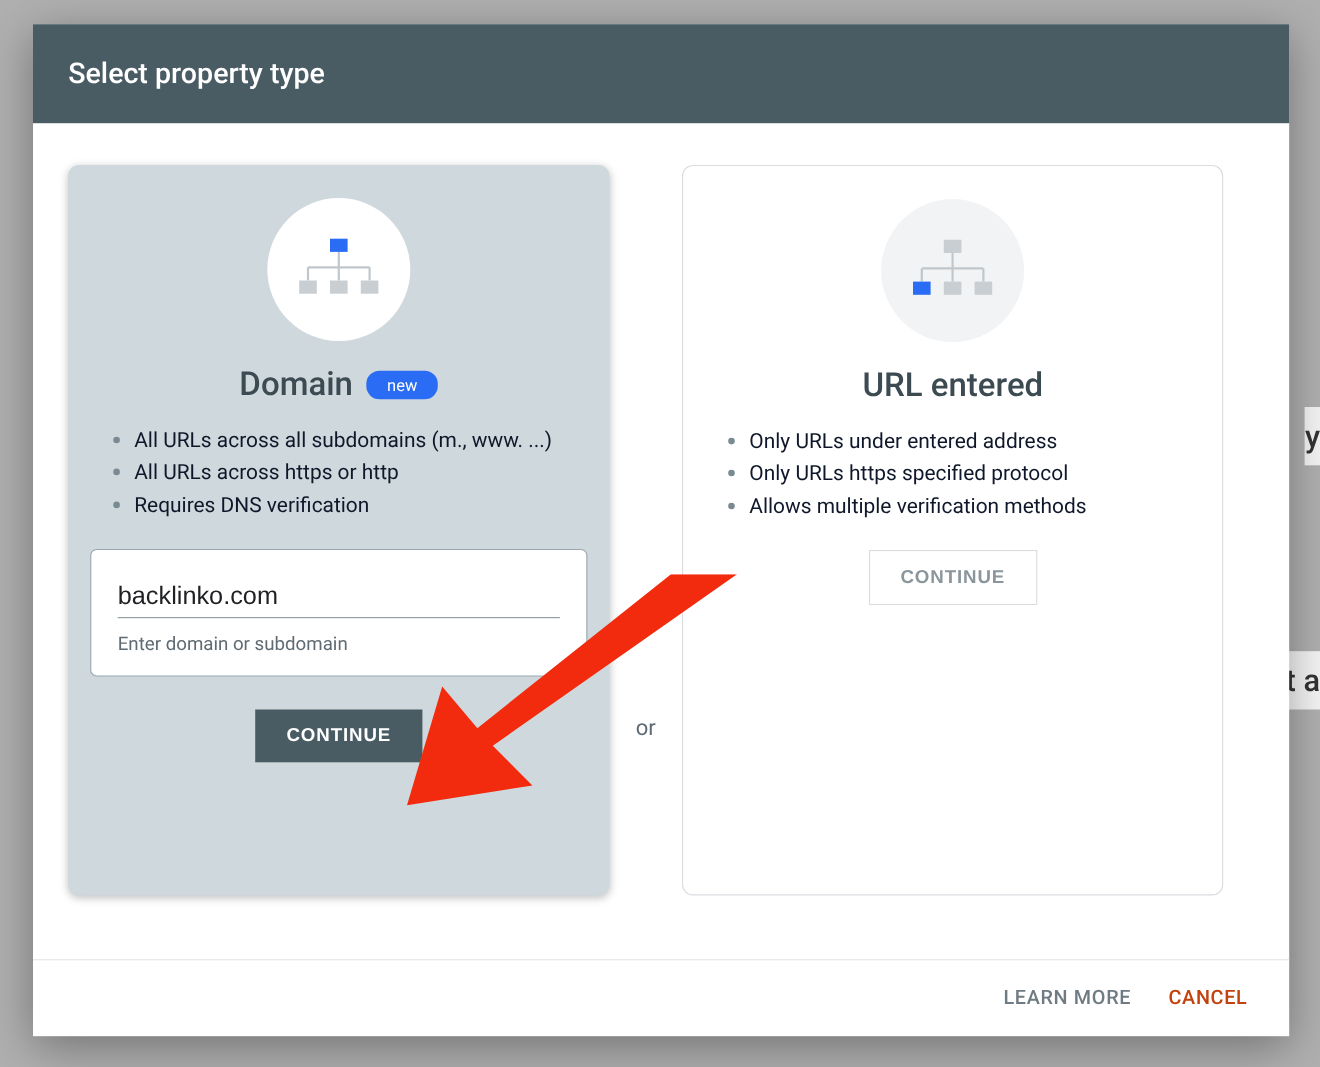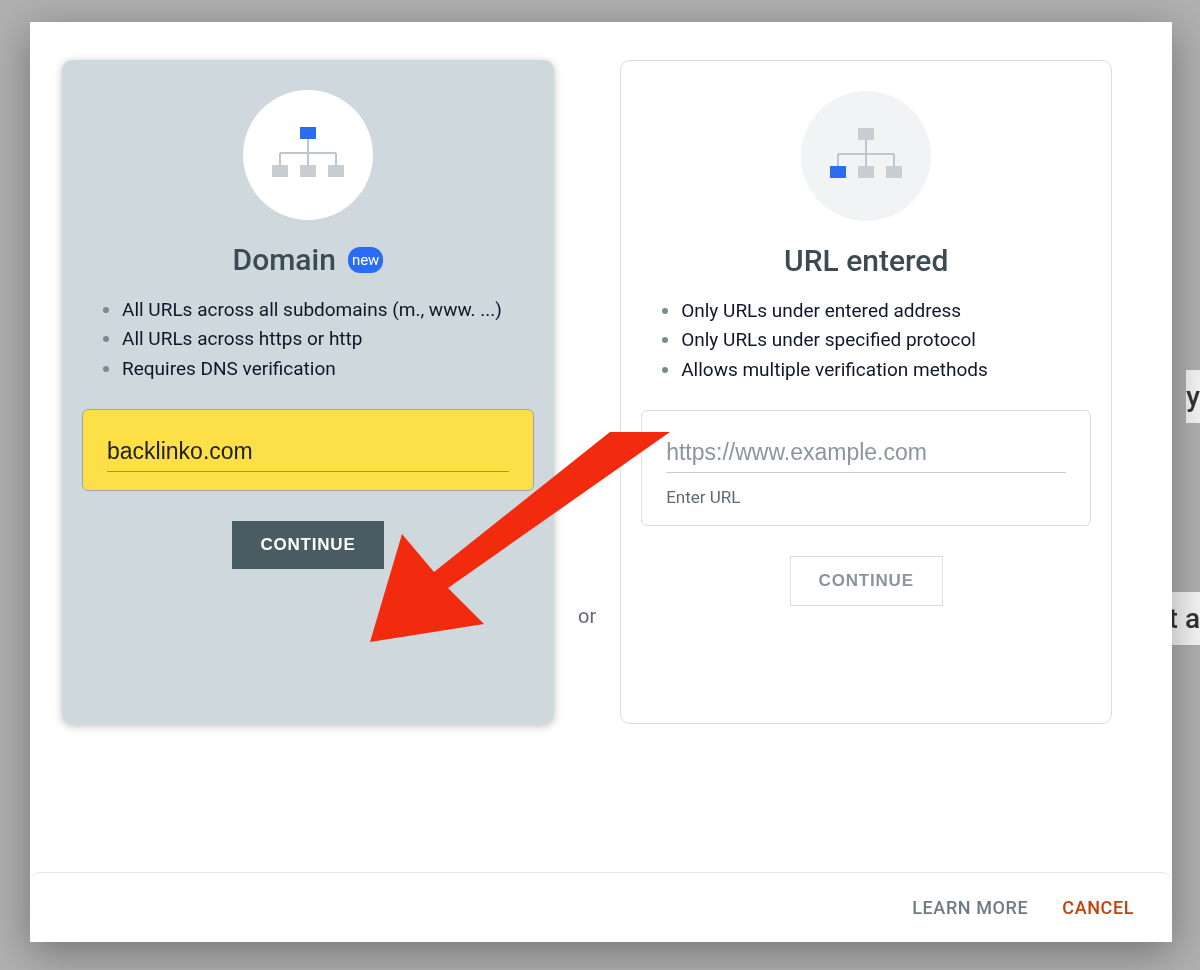--- a/index.html
+++ b/index.html
@@ -91,21 +91,21 @@
     }
     .card-title {
       font-size: 30px;
       font-weight: 500;
       color: #3c4a52;
     }
     .new-badge {
       background: #2a6df4;
       color: #fff;
       font-size: 15px;
-      padding: 4px 4px;
+      padding: 4px 19px;
       border-radius: 12px;
       font-weight: 400;
     }
     .features {
       list-style: disc;
       padding-left: 40px;
       width: 100%;
       margin-bottom: 26px;
     }
     .features li {
@@ -116,21 +116,21 @@
     }
     .features li::marker { color: #7a8a92; }
     .input-box {
       width: 100%;
       border-radius: 6px;
       padding: 22px 24px 18px 24px;
       margin-bottom: 30px;
     }
     .input-box.domain-input {
       border: 1px solid #9aa7ad;
-      background: #fde047;
+      background: #ffffff;
     }
     .input-box.url-input {
       border: 1px solid #dadce0;
       background: #fff;
     }
     .text-input {
       width: 100%;
       border: none;
       border-bottom: 1px solid #8a969c;
       background: transparent;
@@ -162,21 +162,20 @@
       background: #fff;
       color: #8a959c;
       border: 1px solid #dadce0;
     }
     .dialog-footer {
       border-top: 1px solid #e2e6e8;
       display: flex;
       justify-content: flex-end;
       gap: 34px;
       padding: 24px 38px;
-      border-radius: 10px;
     }
     .footer-link {
       color: #6f7b82;
       font-size: 18px;
       font-weight: 500;
       letter-spacing: 0.6px;
       cursor: pointer;
     }
     .footer-link.cancel { color: #c2410c; }
     .arrow-annotation {
@@ -186,20 +185,21 @@
       pointer-events: none;
     }
   </style>
 </head>
 <body>
 
 <div class="backdrop-text bt1">y</div>
 <div class="backdrop-text bt2">t a</div>
 
 <div class="dialog">
+  <div class="dialog-header">Select property type</div>
 
   <div class="dialog-body">
 
     <div class="card card-domain">
       <div class="icon-circle white">
         <svg width="80" height="60" viewBox="0 0 80 60">
           <rect x="32" y="2" width="16" height="12" fill="#2a6df4"></rect>
           <line x1="40" y1="14" x2="40" y2="28" stroke="#c0c7cc" stroke-width="2"></line>
           <line x1="12" y1="28" x2="68" y2="28" stroke="#c0c7cc" stroke-width="2"></line>
           <line x1="12" y1="28" x2="12" y2="40" stroke="#c0c7cc" stroke-width="2"></line>
@@ -214,20 +214,21 @@
         <span class="card-title">Domain</span>
         <span class="new-badge">new</span>
       </div>
       <ul class="features">
         <li>All URLs across all subdomains (m., www. ...)</li>
         <li>All URLs across https or http</li>
         <li>Requires DNS verification</li>
       </ul>
       <div class="input-box domain-input">
         <input type="text" class="text-input" value="backlinko.com" style="">
+        <div class="input-helper">Enter domain or subdomain</div>
       </div>
       <button class="continue-btn primary">CONTINUE</button>
     </div>
 
     <div class="or-text">or</div>
 
     <div class="card card-url">
       <div class="icon-circle gray">
         <svg width="80" height="60" viewBox="0 0 80 60">
           <rect x="32" y="2" width="16" height="12" fill="#c9ced2"></rect>
@@ -239,27 +240,23 @@
           <rect x="4" y="40" width="16" height="12" fill="#2a6df4"></rect>
           <rect x="32" y="40" width="16" height="12" fill="#c9ced2"></rect>
           <rect x="60" y="40" width="16" height="12" fill="#c9ced2"></rect>
         </svg>
       </div>
       <div class="card-title-row">
         <span class="card-title">URL entered</span>
       </div>
       <ul class="features">
         <li>Only URLs under entered address</li>
-        <li>Only URLs under specified protocol</li>
+        <li>Only URLs https specified protocol</li>
         <li>Allows multiple verification methods</li>
       </ul>
-      <div class="input-box url-input">
-        <input type="text" class="text-input url" placeholder="https://www.example.com" style="">
-        <div class="input-helper">Enter URL</div>
-      </div>
       <button class="continue-btn secondary">CONTINUE</button>
     </div>
 
     <svg class="arrow-annotation" width="310" height="220">
       <polygon points="300,0 240,0 64,140 32,102 0,210 114,192 78,156 300,0" fill="#f22b0e"></polygon>
     </svg>
 
   </div>
 
   <div class="dialog-footer">

